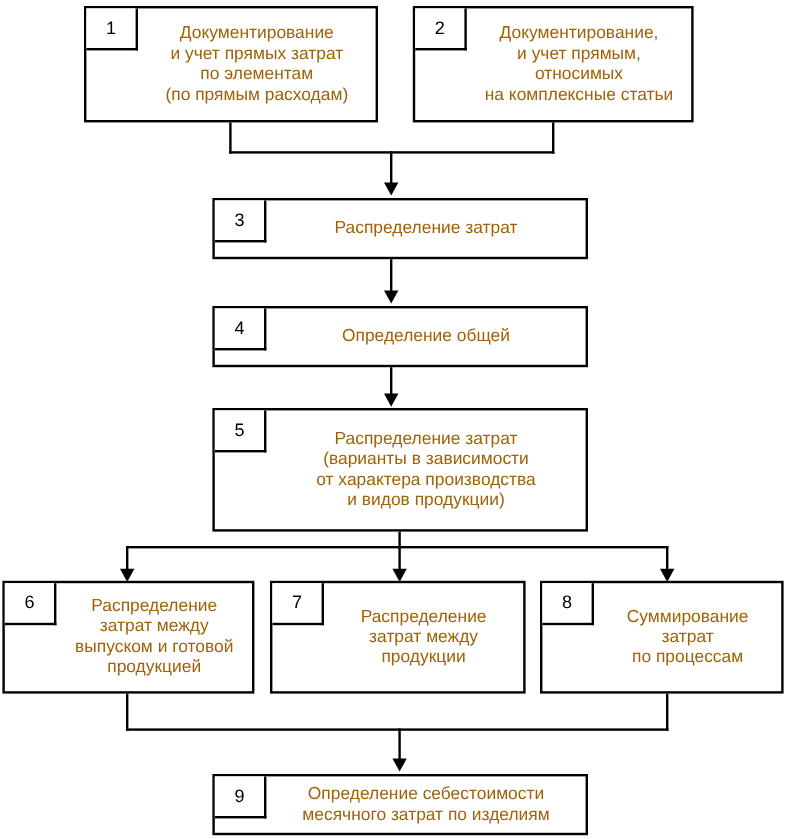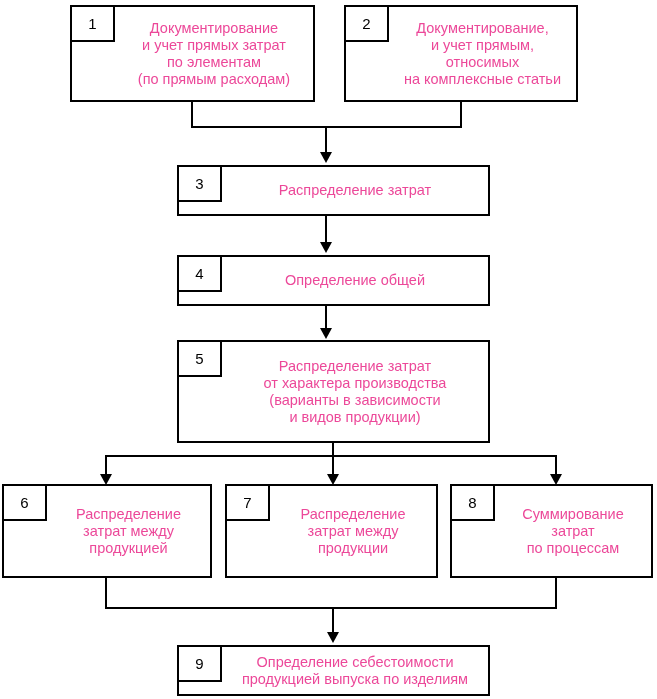--- a/index.html
+++ b/index.html
@@ -48,21 +48,21 @@
     right: 0;
     top: 0;
     bottom: 0;
     display: flex;
     flex-direction: column;
     align-items: center;
     justify-content: center;
     text-align: center;
     font-size: 14.5px;
     line-height: 17px;
-    color: #ec4899;
+    color: #a16207;
     padding: 2px 3px;
     box-sizing: border-box;
     z-index: 2;
   }
   .node-text span { display: block; white-space: nowrap; }
 
   
   .vline {
     position: absolute;
     width: 2px;
@@ -130,40 +130,41 @@
     </div>
   </div>
 
   <div class="vline" style="left:325px; top:306px; width:2px; height:23px;"></div>
   <div class="arrowhead" style="left:320px; top:328px;"></div>
 
   <div class="node" style="left:177px; top:340px; width:313px; height:103px;">
     <div class="node-num">5</div>
     <div class="node-text">
       <span>Распределение затрат</span>
+      <span>(варианты в зависимости</span>
       <span>от характера производства</span>
-      <span>(варианты в зависимости</span>
       <span>и видов продукции)</span>
     </div>
   </div>
 
   <div class="vline" style="left:332px; top:443px; width:2px; height:14px;"></div>
   <div class="hline" style="left:105px; top:455px; width:452px; height:2px;"></div>
   <div class="vline" style="left:105px; top:455px; width:2px; height:22px;"></div>
   <div class="arrowhead" style="left:100px; top:474px;"></div>
   <div class="vline" style="left:332px; top:455px; width:2px; height:22px;"></div>
   <div class="arrowhead" style="left:327px; top:474px;"></div>
   <div class="vline" style="left:555px; top:455px; width:2px; height:22px;"></div>
   <div class="arrowhead" style="left:550px; top:474px;"></div>
 
   <div class="node" style="left:2px; top:484px; width:210px; height:94px;">
     <div class="node-num">6</div>
     <div class="node-text">
       <span>Распределение</span>
       <span>затрат между</span>
+      <span>выпуском и готовой</span>
       <span>продукцией</span>
     </div>
   </div>
 
   <div class="node" style="left:225px; top:484px; width:213px; height:94px;">
     <div class="node-num">7</div>
     <div class="node-text">
       <span>Распределение</span>
       <span>затрат между</span>
       <span>продукции</span>
@@ -182,17 +183,17 @@
   <div class="vline" style="left:105px; top:578px; width:2px; height:31px;"></div>
   <div class="vline" style="left:555px; top:578px; width:2px; height:31px;"></div>
   <div class="hline" style="left:105px; top:607px; width:452px; height:2px;"></div>
   <div class="vline" style="left:332px; top:607px; width:2px; height:27px;"></div>
   <div class="arrowhead" style="left:327px; top:632px;"></div>
 
   <div class="node" style="left:177px; top:645px; width:313px; height:51px;">
     <div class="node-num">9</div>
     <div class="node-text">
       <span>Определение себестоимости</span>
-      <span>продукцией выпуска по изделиям</span>
+      <span>месячного затрат по изделиям</span>
     </div>
   </div>
 
 </div>
 
 </body></html>

